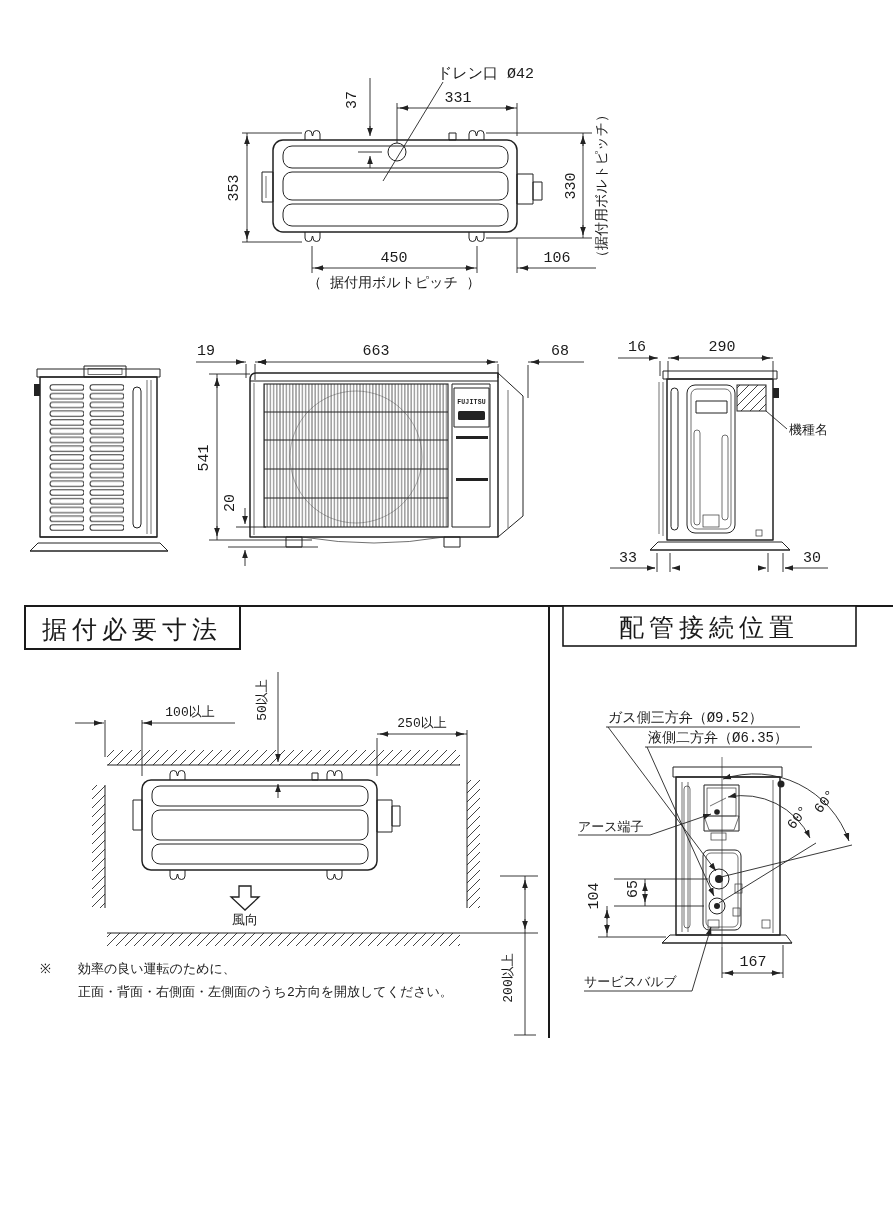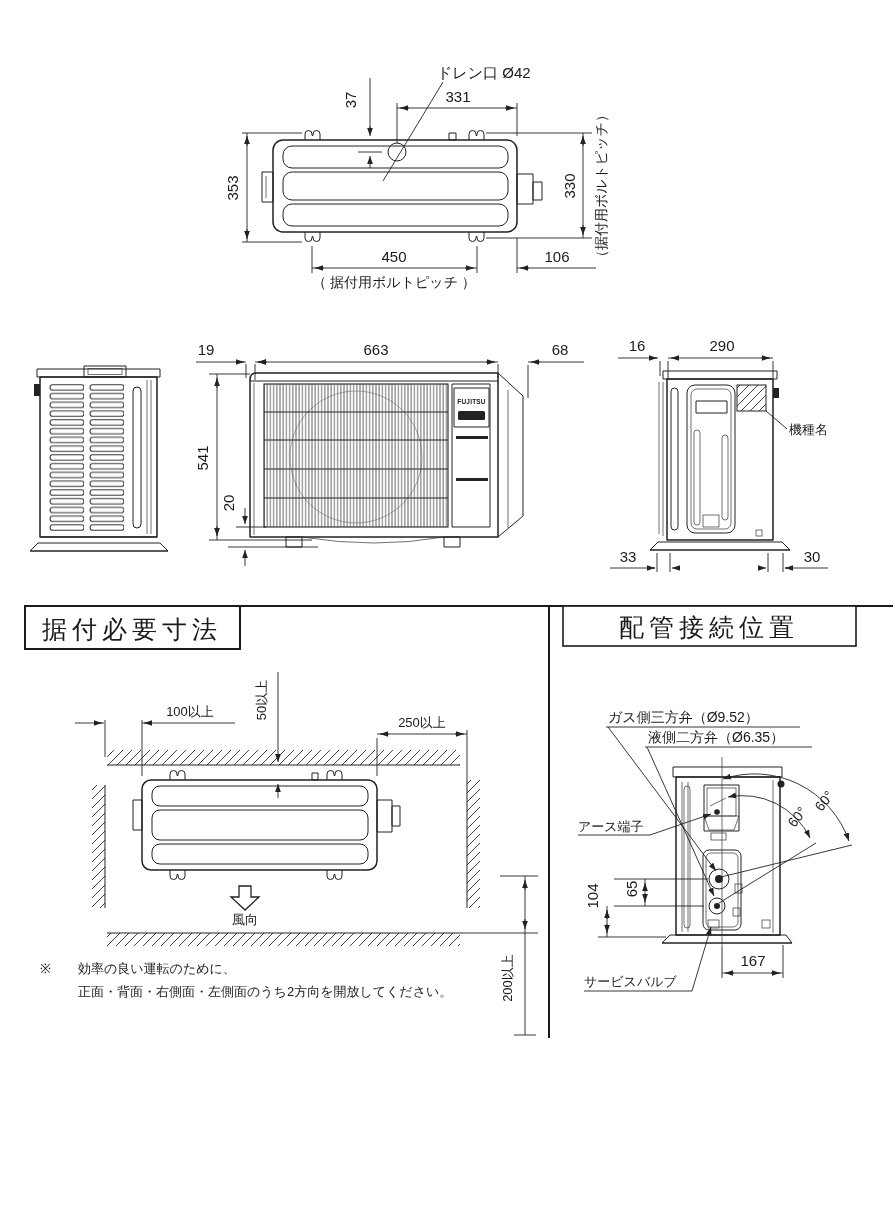--- a/index.html
+++ b/index.html
@@ -1,17 +1,17 @@
 <!DOCTYPE html>
 <html><head>
 <meta charset="utf-8">
 <style>
   html,body{margin:0;padding:0;background:#e8e8e8;}
   #page{position:relative;width:895px;height:1231px;background:#ffffff;margin:0 auto;
-        font-family:Liberation Sans, sans-serif;}
+        font-family:Liberation Mono, monospace;}
   svg{position:absolute;left:0;top:0;}
   .ol{stroke:#222;stroke-width:1.5;fill:none;stroke-linejoin:round;}
   .ol2{stroke:#222;stroke-width:1;fill:none;stroke-linejoin:round;}
   .thin{stroke:#333;stroke-width:.7;fill:none;}
   .dl{stroke:#222;stroke-width:.9;fill:none;}
   .al{stroke:#222;stroke-width:.9;fill:none;}
   .rule{stroke:#1a1a1a;stroke-width:2;fill:none;}
   .dark{fill:#222;stroke:none;}
   text{fill:#1a1a1a;}
   .d15{font-size:15px;}

